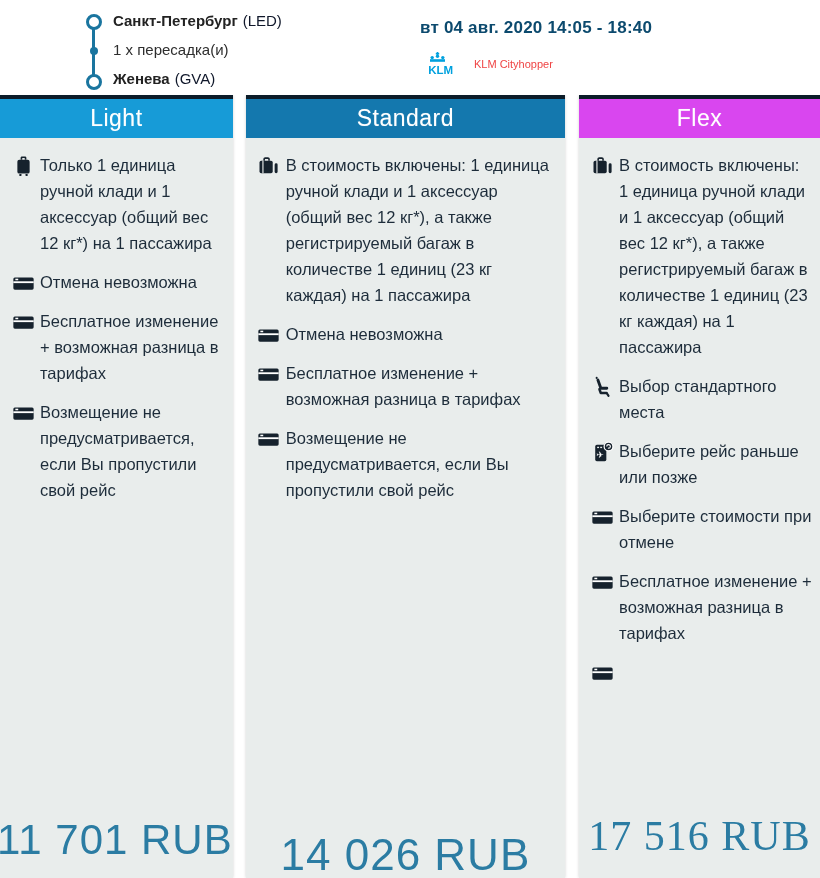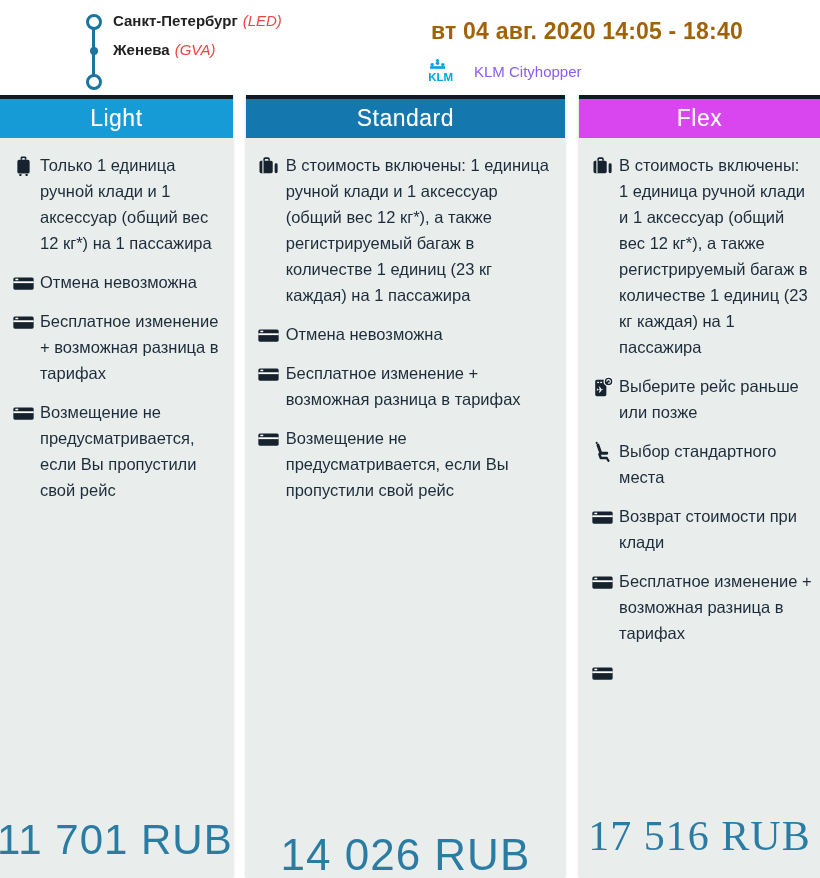--- a/index.html
+++ b/index.html
@@ -15,28 +15,28 @@
   .route{position:absolute;left:85px;top:6px;}
   .route-graphic{position:absolute;left:0;top:8px;width:18px;height:74px;}
   .route-graphic .vline{position:absolute;left:7px;top:8px;width:3px;height:60px;background:#1a759f;}
   .route-graphic .circ{position:absolute;left:1px;width:10px;height:10px;border:3px solid #1a759f;border-radius:50%;background:#fff;}
   .route-graphic .circ.top{top:0;}
   .route-graphic .circ.bot{top:60px;}
   .route-graphic .dot{position:absolute;left:4.5px;top:33px;width:8px;height:8px;border-radius:50%;background:#1a759f;}
   .route-rows{margin-left:28px;}
   .route-row{height:29px;display:flex;align-items:center;font-size:15px;color:#222;}
   .route-row .city{font-weight:bold;margin-right:5px;}
-  .route-row .code{font-weight:normal;color:#ef4444;font-style:italic;}
+  .route-row .code{font-weight:normal;color:#0f172a;}
   .route-row.mid{color:#2e2e2e;}
 
   .flightinfo{position:absolute;left:420px;top:18px;}
-  .fdate{font-size:23px;font-weight:bold;color:#a16207;letter-spacing:.2px;margin-left:11px;}
+  .fdate{font-size:17px;font-weight:bold;color:#0c4a6e;letter-spacing:.2px;}
   .carrier{display:flex;align-items:center;margin-top:14px;}
   .klm-logo{width:40px;height:24px;margin-right:14px;}
-  .carrier-name{font-size:15px;color:#8b5cf6;}
+  .carrier-name{font-size:11px;color:#ef4444;}
 
   
   .cols{display:flex;height:783px;background:#fff;}
   .fare{display:flex;flex-direction:column;background:#e9edec;box-shadow:0 0 3px rgba(0,0,0,.18);}
   .fare.c0{width:245px;}
   .fare.c1{width:342px;margin-left:13px;}
   .fare.c2{width:258px;margin-left:14px;}
   .fare-head{
     height:39px;border-top:4px solid #0c1c29;
     display:flex;align-items:center;justify-content:center;
@@ -104,20 +104,23 @@
         <span class="vline"></span>
         <span class="circ top"></span>
         <span class="dot"></span>
         <span class="circ bot"></span>
       </div>
       <div class="route-rows">
         <div class="route-row">
           <span class="city">Санкт-Петербург</span>
           <span class="code">(LED)</span>
         </div>
+        <div class="route-row mid">
+          <span>1 x пересадка(и)</span>
+        </div>
         <div class="route-row">
           <span class="city">Женева</span>
           <span class="code">(GVA)</span>
         </div>
       </div>
     </div>
 
     <div class="flightinfo">
       <div class="fdate">вт 04 авг. 2020 14:05 - 18:40</div>
       <div class="carrier">
@@ -224,40 +227,40 @@
             <span class="ficon">
               <svg viewBox="0 0 24 24">
                 <use href="#sym-luggage-pair-icon"></use>
               </svg>
             </span>
             <span class="ftext">В стоимость включены: 1 единица ручной клади и 1 аксессуар (общий вес 12 кг*), а также регистрируемый багаж в количестве 1 единиц (23 кг каждая) на 1 пассажира</span>
           </li>
           <li class="feature">
             <span class="ficon">
               <svg viewBox="0 0 24 24">
+                <use href="#sym-seat-icon"></use>
+              </svg>
+            </span>
+            <span class="ftext">Выбор стандартного места</span>
+          </li>
+          <li class="feature">
+            <span class="ficon">
+              <svg viewBox="0 0 24 24">
                 <use href="#sym-flight-change-icon"></use>
               </svg>
             </span>
             <span class="ftext">Выберите рейс раньше или позже</span>
           </li>
           <li class="feature">
             <span class="ficon">
               <svg viewBox="0 0 24 24">
-                <use href="#sym-seat-icon"></use>
-              </svg>
-            </span>
-            <span class="ftext">Выбор стандартного места</span>
-          </li>
-          <li class="feature">
-            <span class="ficon">
-              <svg viewBox="0 0 24 24">
-                <use href="#sym-credit-card-icon"></use>
-              </svg>
-            </span>
-            <span class="ftext">Возврат стоимости при клади</span>
+                <use href="#sym-credit-card-icon"></use>
+              </svg>
+            </span>
+            <span class="ftext">Выберите стоимости при отмене</span>
           </li>
           <li class="feature">
             <span class="ficon">
               <svg viewBox="0 0 24 24">
                 <use href="#sym-credit-card-icon"></use>
               </svg>
             </span>
             <span class="ftext">Бесплатное изменение + возможная разница в тарифах</span>
           </li>
           <li class="feature">

